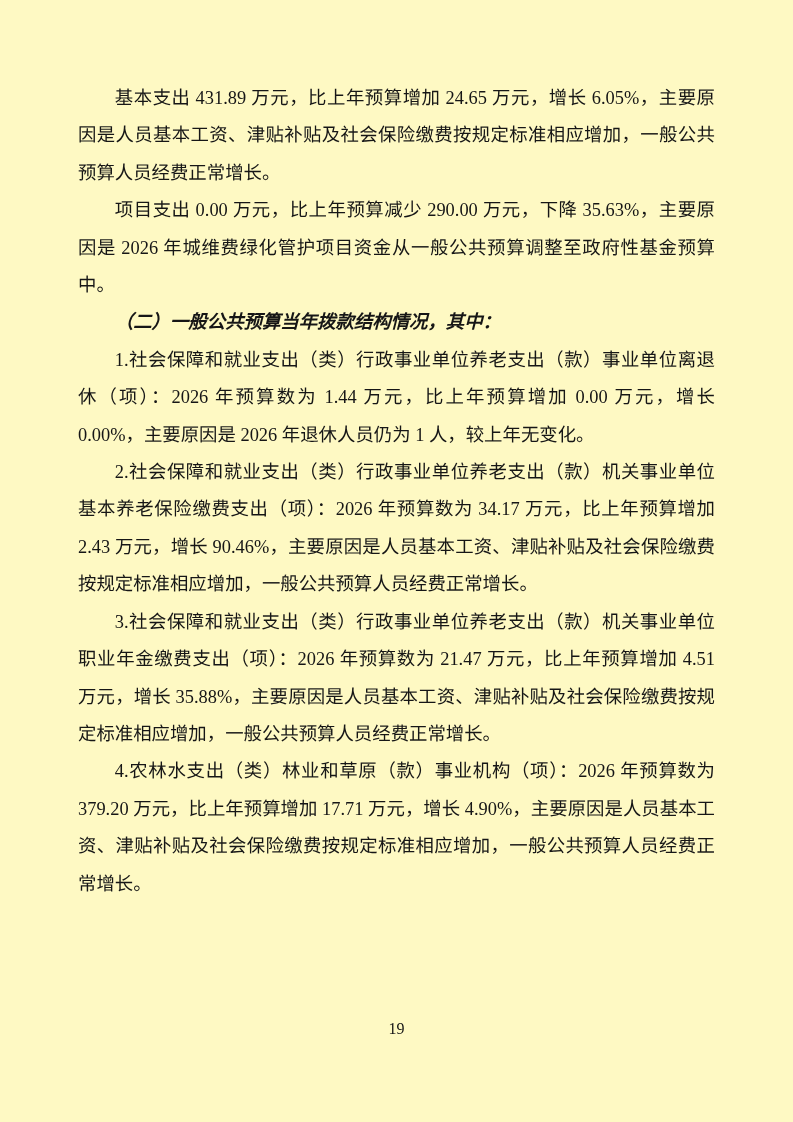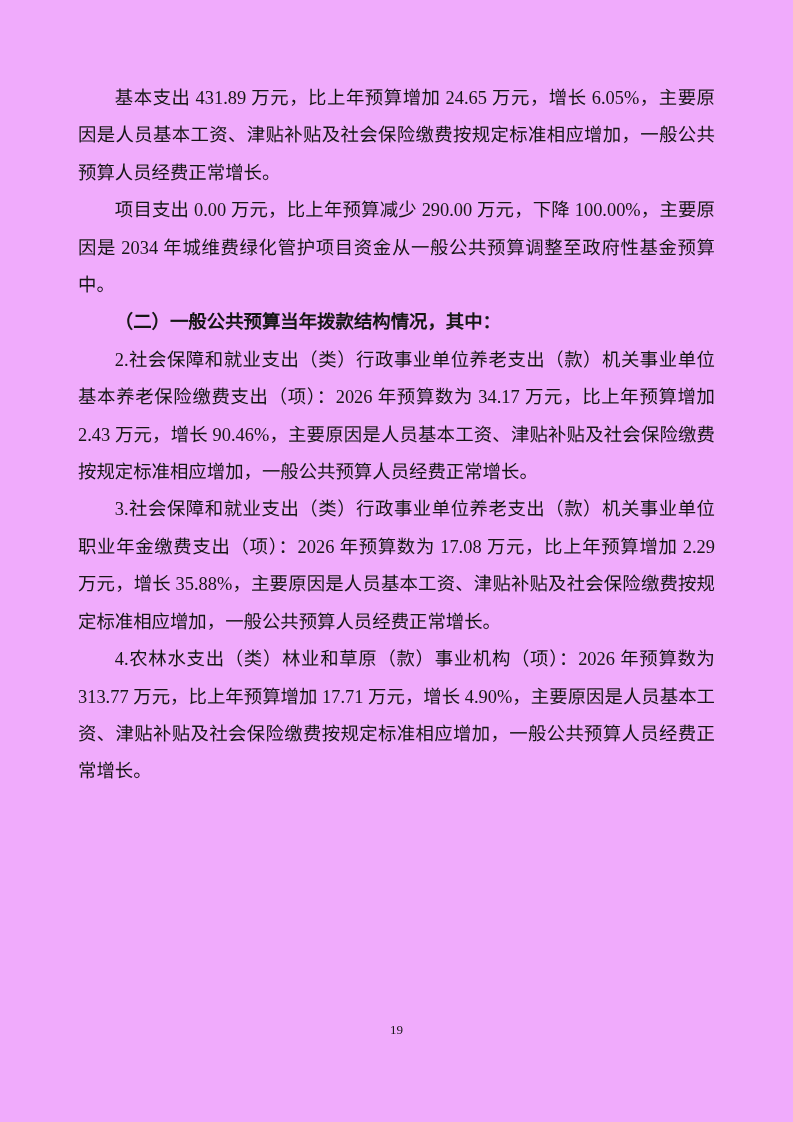--- a/index.html
+++ b/index.html
@@ -10,21 +10,21 @@
   body {
     width: 793px;
     height: 1122px;
     font-family: "Liberation Serif", "DejaVu Serif", serif;
     color: #161616;
   }
   .page {
     position: relative;
     width: 793px;
     height: 1122px;
-    background: #f0abfc;
+    background: #fef9c3;
     overflow: hidden;
   }
   .content {
     position: absolute;
     left: 78px;
     top: 80px;
     width: 637px;
   }
   p.para {
     margin: 0;
@@ -32,43 +32,45 @@
     font-size: 18.4px;
     line-height: 37.4px;
     text-align: justify;
     text-indent: 2em;
     font-weight: 400;
     word-break: break-word;
   }
   p.heading {
     font-weight: 700;
     text-align: left;
+    font-style: italic;
   }
   .footer {
     position: absolute;
     left: 0;
     top: 1020px;
     width: 793px;
     text-align: center;
   }
   .page-number {
-    font-size: 13px;
+    font-size: 16px;
     line-height: 18px;
     color: #161616;
   }
 </style>
 </head>
 <body>
 
 <div class="page">
   <main class="content">
     <p class="para">基本支出 431.89 万元，比上年预算增加 24.65 万元，增长 6.05%，主要原因是人员基本工资、津贴补贴及社会保险缴费按规定标准相应增加，一般公共预算人员经费正常增长。</p>
-    <p class="para">项目支出 0.00 万元，比上年预算减少 290.00 万元，下降 100.00%，主要原因是 2034 年城维费绿化管护项目资金从一般公共预算调整至政府性基金预算中。</p>
+    <p class="para">项目支出 0.00 万元，比上年预算减少 290.00 万元，下降 35.63%，主要原因是 2026 年城维费绿化管护项目资金从一般公共预算调整至政府性基金预算中。</p>
     <p class="para heading">（二）一般公共预算当年拨款结构情况，其中：</p>
+    <p class="para">1.社会保障和就业支出（类）行政事业单位养老支出（款）事业单位离退休（项）：2026 年预算数为 1.44 万元，比上年预算增加 0.00 万元，增长 0.00%，主要原因是 2026 年退休人员仍为 1 人，较上年无变化。</p>
     <p class="para">2.社会保障和就业支出（类）行政事业单位养老支出（款）机关事业单位基本养老保险缴费支出（项）：2026 年预算数为 34.17 万元，比上年预算增加 2.43 万元，增长 90.46%，主要原因是人员基本工资、津贴补贴及社会保险缴费按规定标准相应增加，一般公共预算人员经费正常增长。</p>
-    <p class="para">3.社会保障和就业支出（类）行政事业单位养老支出（款）机关事业单位职业年金缴费支出（项）：2026 年预算数为 17.08 万元，比上年预算增加 2.29 万元，增长 35.88%，主要原因是人员基本工资、津贴补贴及社会保险缴费按规定标准相应增加，一般公共预算人员经费正常增长。</p>
-    <p class="para">4.农林水支出（类）林业和草原（款）事业机构（项）：2026 年预算数为 313.77 万元，比上年预算增加 17.71 万元，增长 4.90%，主要原因是人员基本工资、津贴补贴及社会保险缴费按规定标准相应增加，一般公共预算人员经费正常增长。</p>
+    <p class="para">3.社会保障和就业支出（类）行政事业单位养老支出（款）机关事业单位职业年金缴费支出（项）：2026 年预算数为 21.47 万元，比上年预算增加 4.51 万元，增长 35.88%，主要原因是人员基本工资、津贴补贴及社会保险缴费按规定标准相应增加，一般公共预算人员经费正常增长。</p>
+    <p class="para">4.农林水支出（类）林业和草原（款）事业机构（项）：2026 年预算数为 379.20 万元，比上年预算增加 17.71 万元，增长 4.90%，主要原因是人员基本工资、津贴补贴及社会保险缴费按规定标准相应增加，一般公共预算人员经费正常增长。</p>
   </main>
 
   <footer class="footer">
     <span class="page-number">19</span>
   </footer>
 </div>
 
 </body></html>

